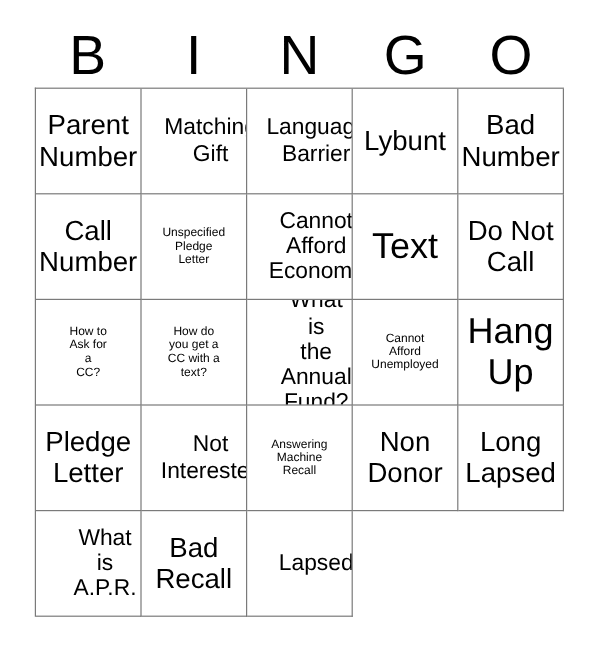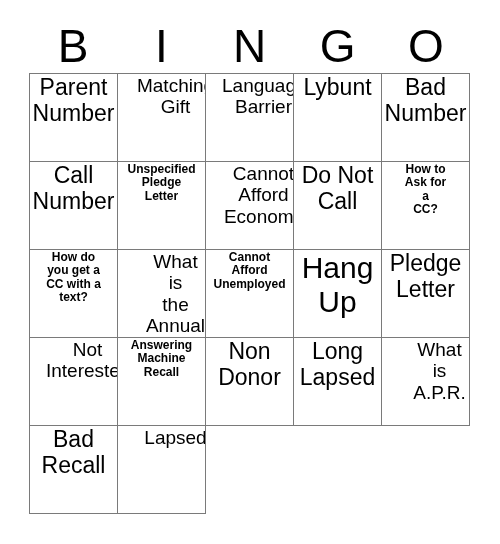--- a/index.html
+++ b/index.html
@@ -51,37 +51,37 @@
     box-sizing: border-box;
     display: grid;
     grid-template-columns: repeat(5, 1fr);
     grid-template-rows: repeat(5, 1fr);
   }
   .cell {
     border-right: 1px solid #7a7a7a;
     border-bottom: 1px solid #7a7a7a;
     box-sizing: border-box;
     display: flex;
-    align-items: flex-start;
+    align-items: center;
     justify-content: center;
     text-align: center;
     padding: 1px 2px;
     overflow: hidden;
   }
   .cell-text {
     display: block;
     width: 100%;
     white-space: pre-line;
     line-height: 1.12;
   }
   
   .size-xl .cell-text { font-size: 30px; }
   .size-lg .cell-text { font-size: 23px; }
   .size-md .cell-text { font-size: 19px; margin-left: 28px; }
-  .size-sm .cell-text { font-size: 12px; font-weight: bold; }
+  .size-sm .cell-text { font-size: 10px; }
   .size-xs .cell-text { font-size: 12px; line-height: 1.2; }
 </style>
 </head>
 <body>
 
 <div class="card">
 
   <div class="header-row">
     <div class="header-letter">B</div>
     <div class="header-letter">I</div>
@@ -116,20 +116,23 @@
       </div>
       <div class="cell size-sm">
         <span class="cell-text">Unspecified
 Pledge
 Letter</span>
       </div>
       <div class="cell size-md">
         <span class="cell-text">Cannot
 Afford
 Economy</span>
+      </div>
+      <div class="cell size-xl">
+        <span class="cell-text">Text</span>
       </div>
       <div class="cell size-lg">
         <span class="cell-text">Do Not
 Call</span>
       </div>
       <div class="cell size-sm">
         <span class="cell-text">How to
 Ask for
 a
 CC?</span>

